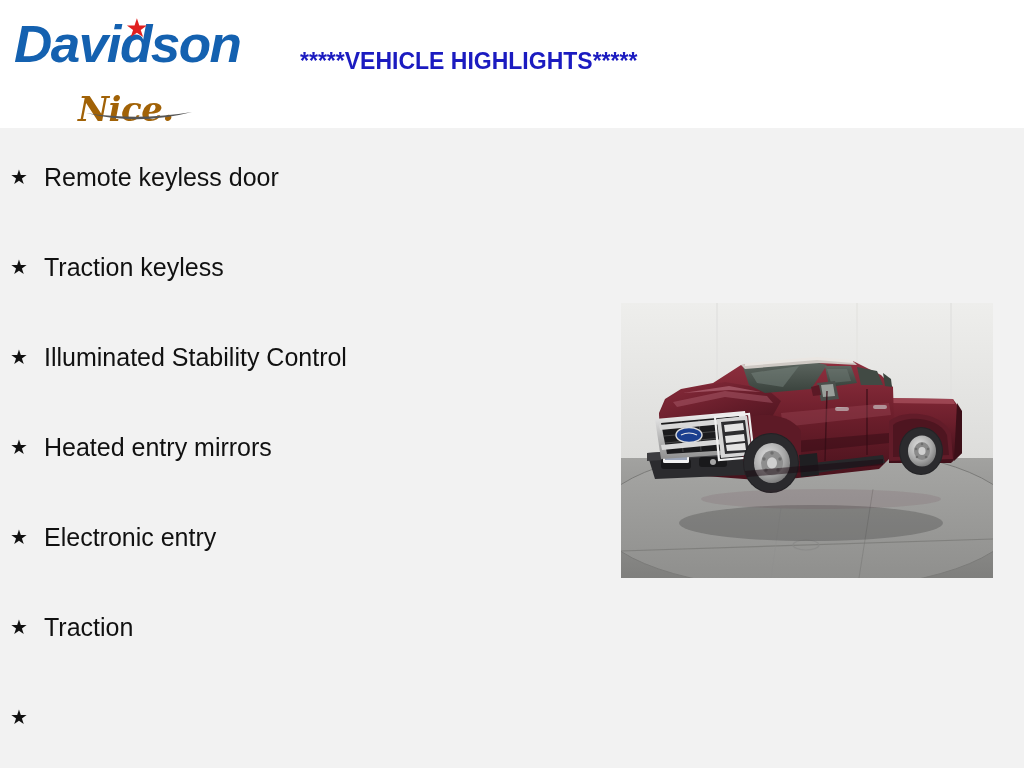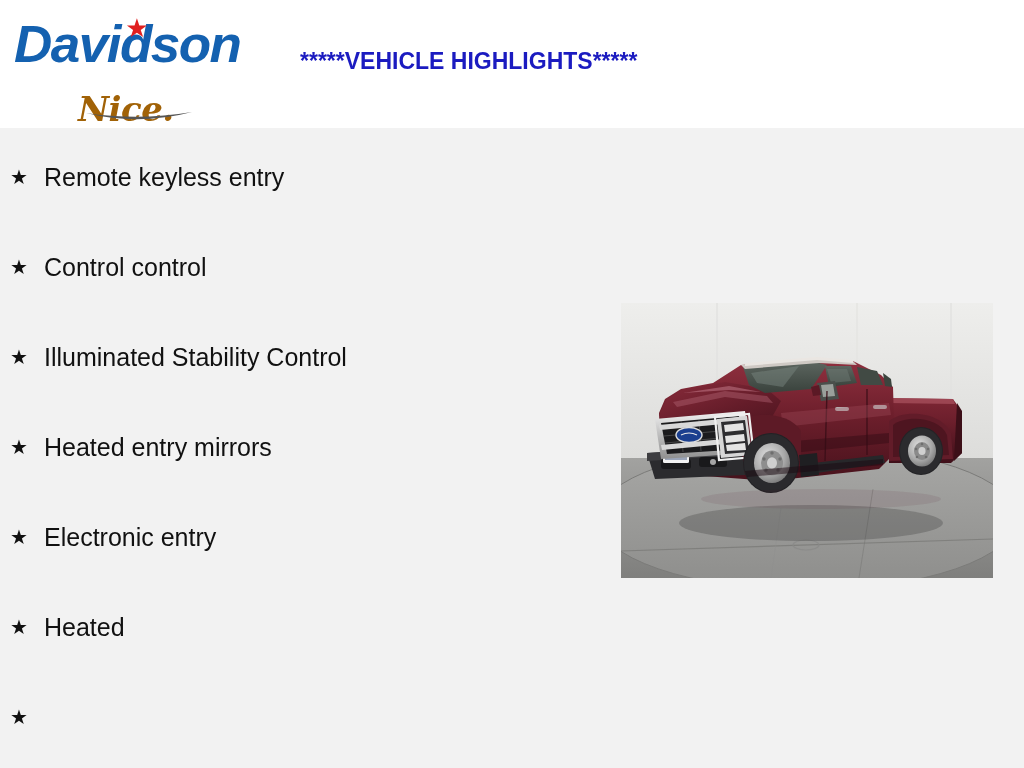--- a/index.html
+++ b/index.html
@@ -177,41 +177,41 @@
         </svg>
       </div>
     </div>
 
     <div class="title">*****VEHICLE HIGHLIGHTS*****</div>
   </div>
 
   <ul class="highlights">
     <li class="hl-item" style="top:32px;">
       <span class="hl-bullet">★</span>
-      <span class="hl-label">Remote keyless entry</span>
+      <span class="hl-label">Remote keyless door</span>
     </li>
     <li class="hl-item" style="top:122px;">
       <span class="hl-bullet">★</span>
-      <span class="hl-label">Control control</span>
+      <span class="hl-label">Traction keyless</span>
     </li>
     <li class="hl-item" style="top:212px;">
       <span class="hl-bullet">★</span>
       <span class="hl-label">Illuminated Stability Control</span>
     </li>
     <li class="hl-item" style="top:302px;">
       <span class="hl-bullet">★</span>
       <span class="hl-label">Heated entry mirrors</span>
     </li>
     <li class="hl-item" style="top:392px;">
       <span class="hl-bullet">★</span>
       <span class="hl-label">Electronic entry</span>
     </li>
     <li class="hl-item" style="top:482px;">
       <span class="hl-bullet">★</span>
-      <span class="hl-label">Heated</span>
+      <span class="hl-label">Traction</span>
     </li>
     <li class="hl-item" style="top:572px;">
       <span class="hl-bullet">★</span>
     </li>
   </ul>
 
   <div class="photo-frame">
     <div class="photo">
       <svg width="372" height="275" viewBox="0 0 372 275" xmlns="http://www.w3.org/2000/svg">
         <defs>

